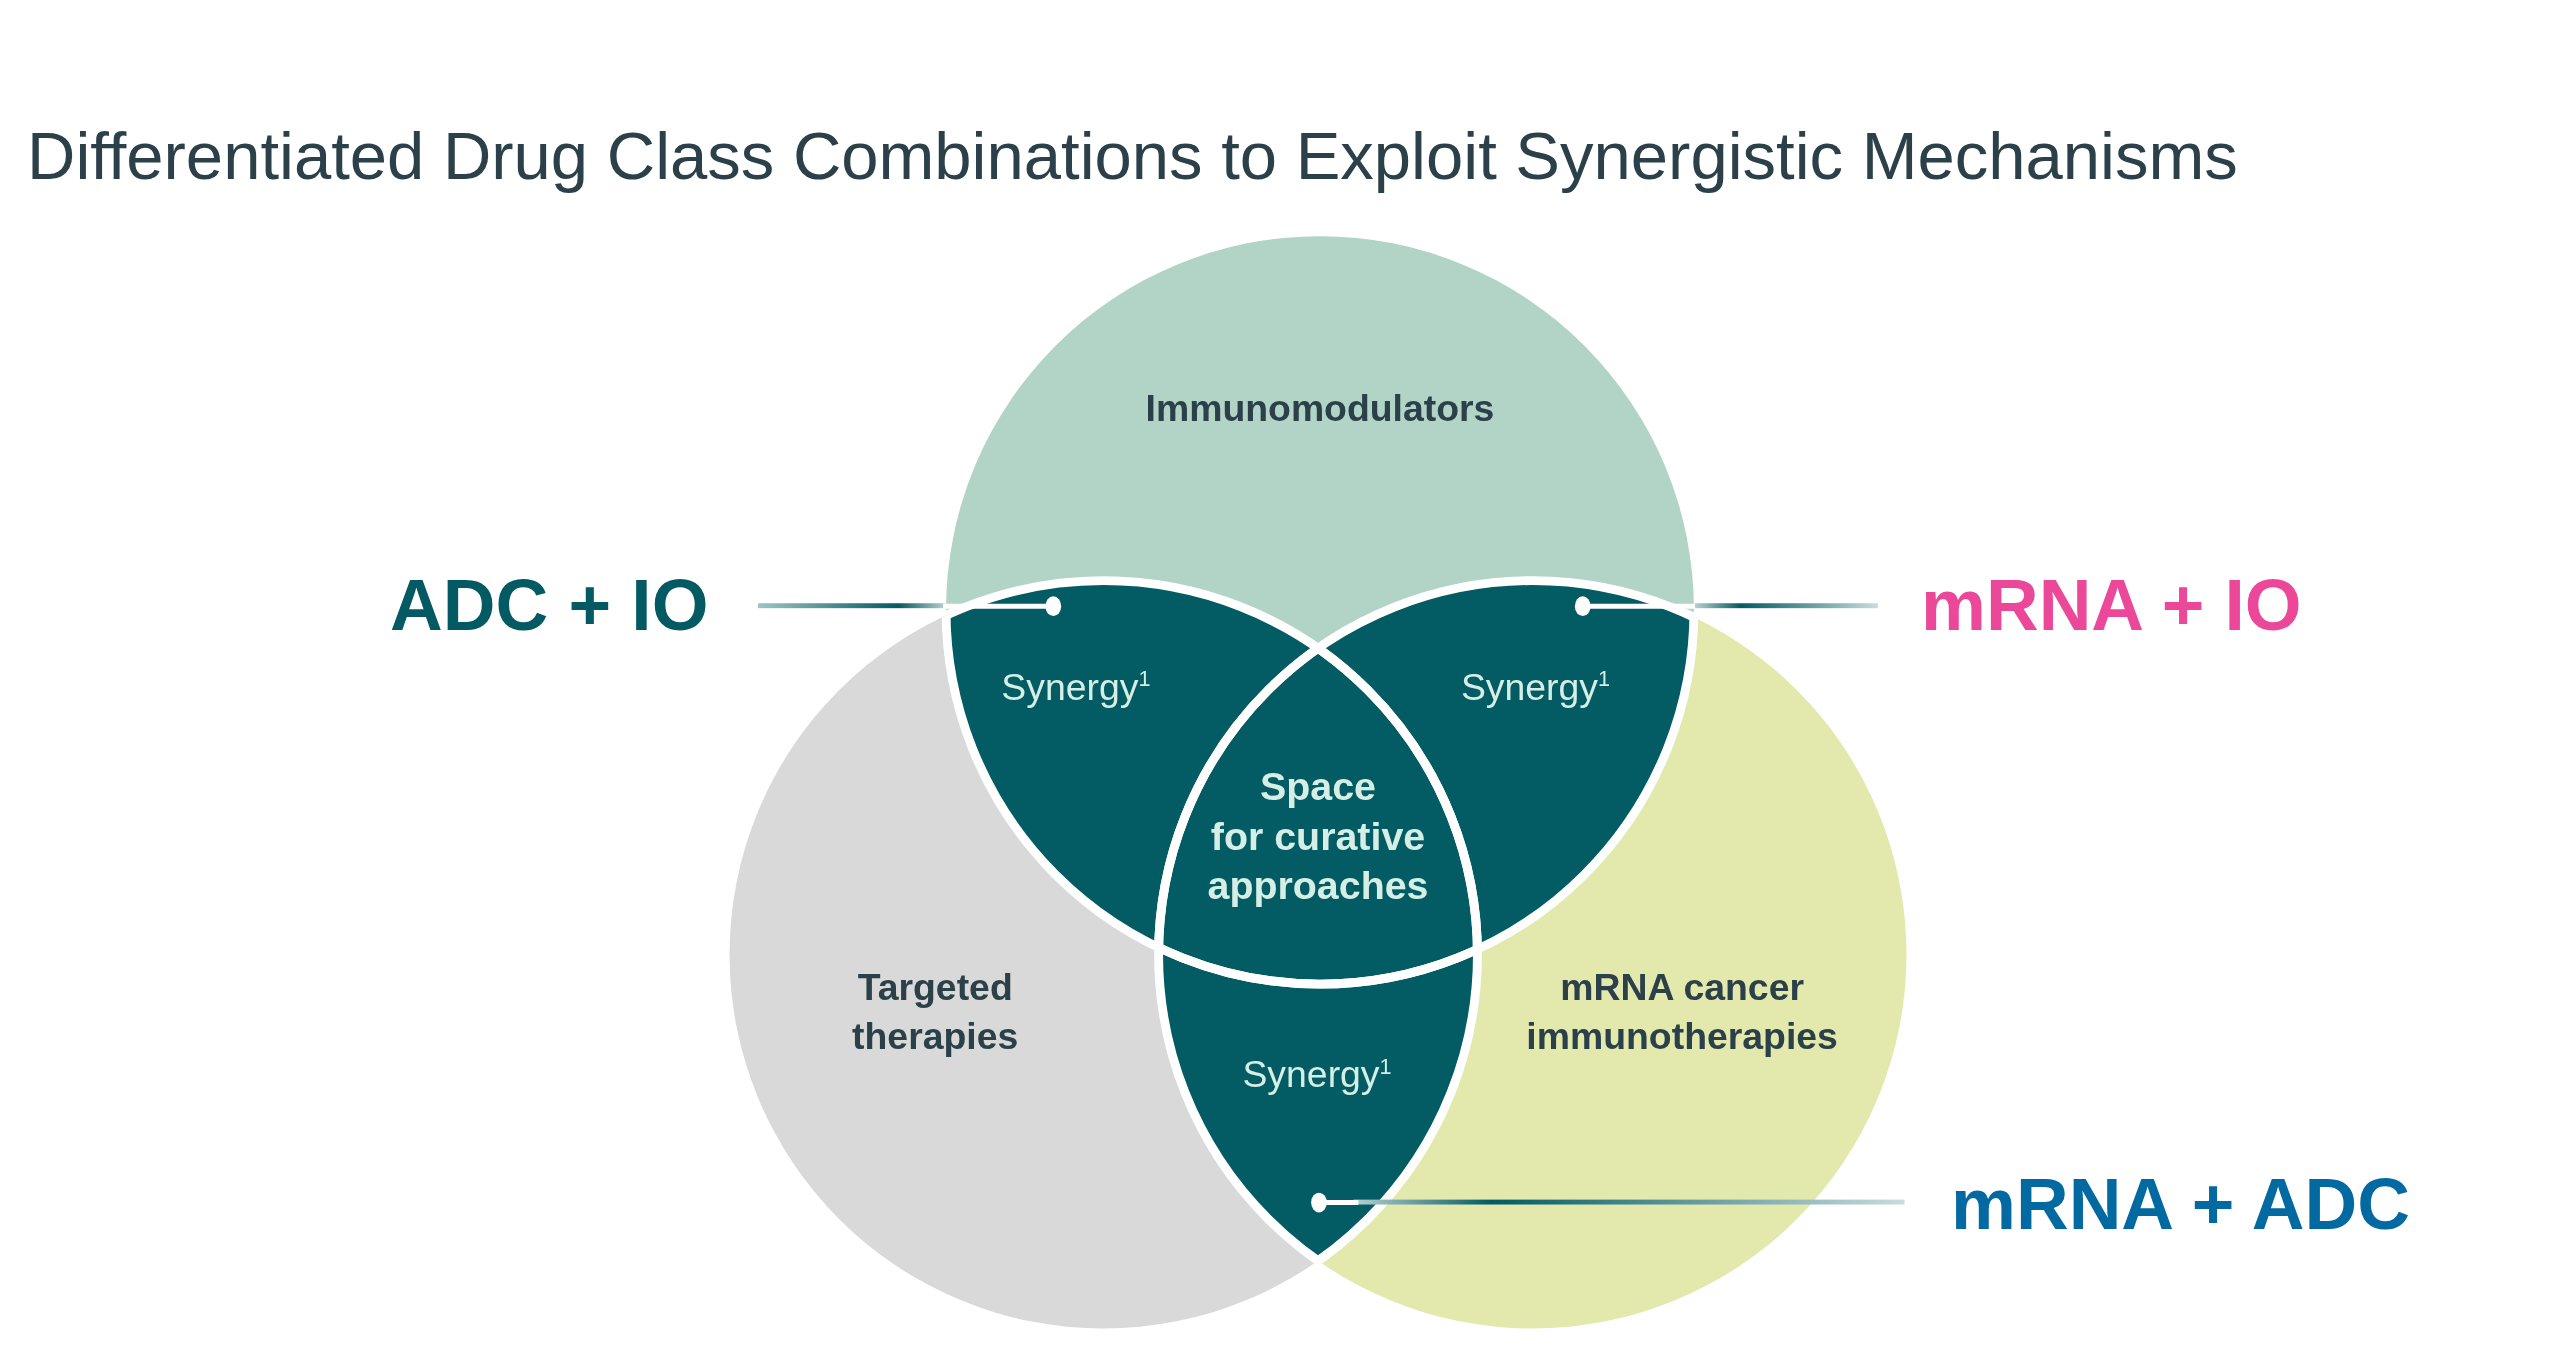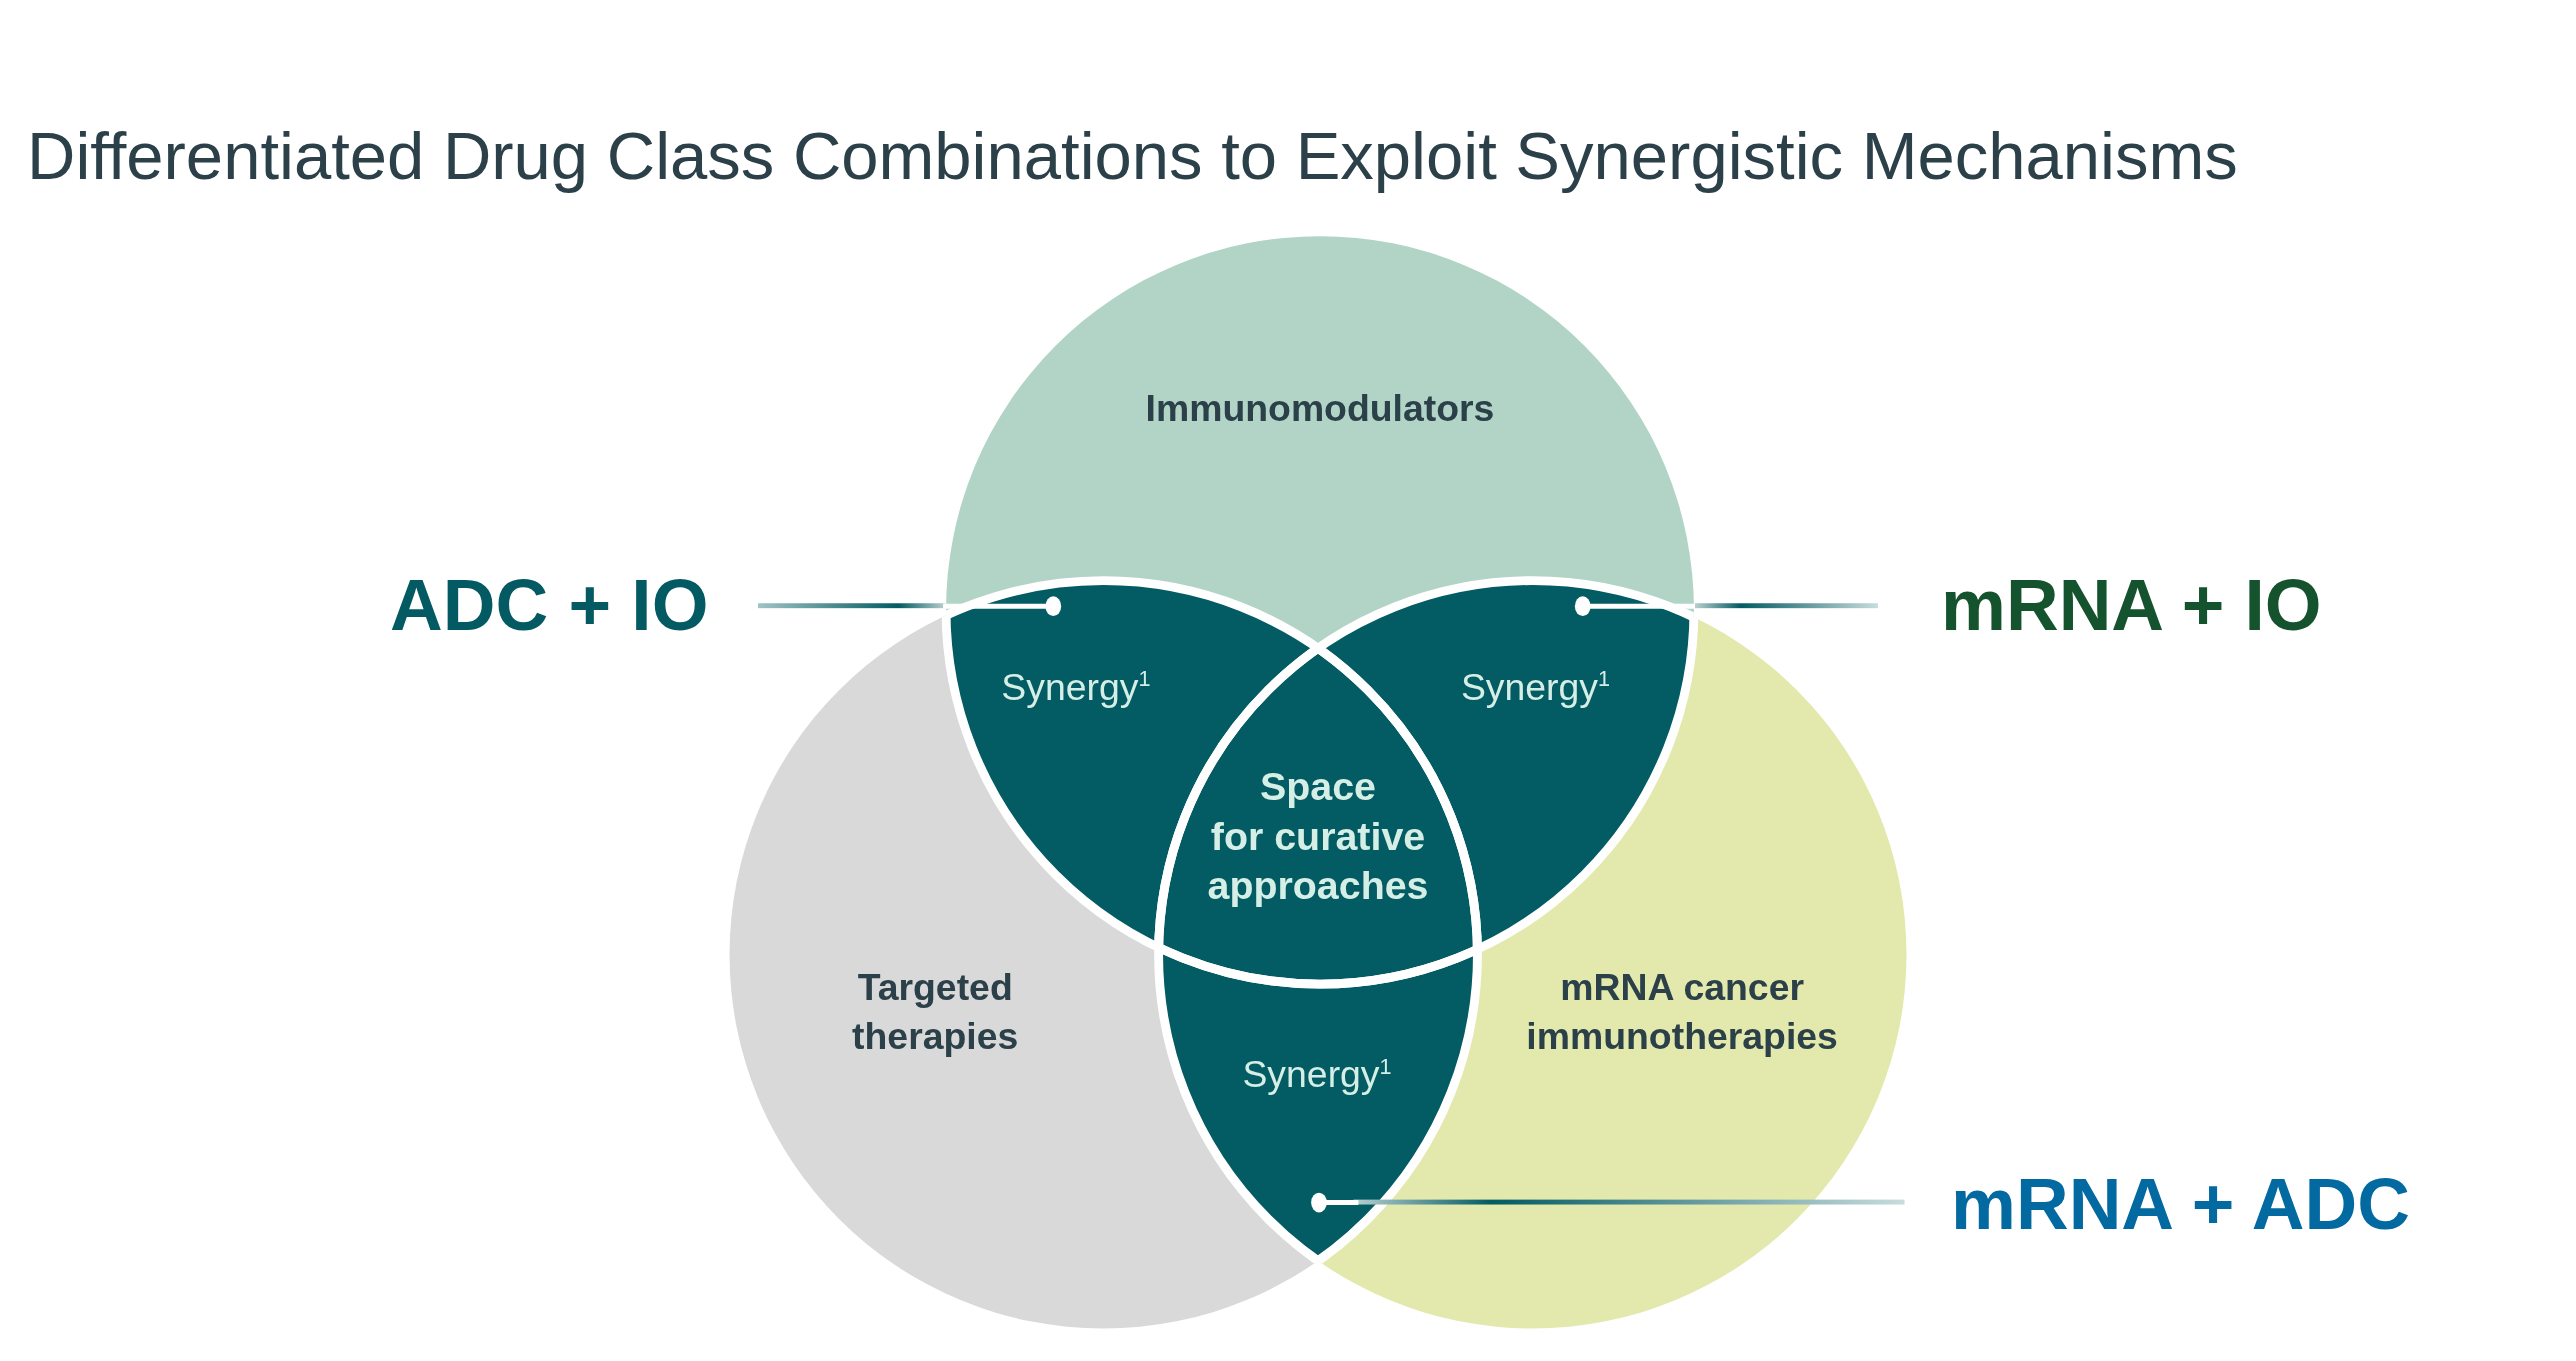--- a/index.html
+++ b/index.html
@@ -85,15 +85,15 @@
   <text class="svg-text lbl-light" x="1093" y="711" text-anchor="middle" font-size="38" fill="#d6efe6"><tspan>Synergy</tspan><tspan font-size="22" dy="-14">1</tspan></text>
   <text class="svg-text lbl-light" x="1560" y="711" text-anchor="middle" font-size="38" fill="#d6efe6"><tspan>Synergy</tspan><tspan font-size="22" dy="-14">1</tspan></text>
   <text class="svg-text lbl-light" x="1338" y="1105" text-anchor="middle" font-size="38" fill="#d6efe6"><tspan>Synergy</tspan><tspan font-size="22" dy="-14">1</tspan></text>
 
   <text class="svg-text lbl-light" x="1339" y="813" text-anchor="middle" font-size="40" font-weight="700" fill="#d6efe6">Space</text>
   <text class="svg-text lbl-light" x="1339" y="864" text-anchor="middle" font-size="40" font-weight="700" fill="#d6efe6">for curative</text>
   <text class="svg-text lbl-light" x="1339" y="914" text-anchor="middle" font-size="40" font-weight="700" fill="#d6efe6">approaches</text>
 </svg>
 
 <div class="combo" style="left: 390px; top: 563px; color: rgb(4, 90, 99);">ADC + IO</div>
-<div class="combo" style="left: 1921px; top: 563px; color: #14532d; margin-left: 20px;">mRNA + IO</div>
+<div class="combo" style="left: 1921px; top: 563px; color: #ec4899;">mRNA + IO</div>
 <div class="combo" style="left: 1951px; top: 1162px; color: #0369a1;">mRNA + ADC</div>
 
 
 </body></html>

